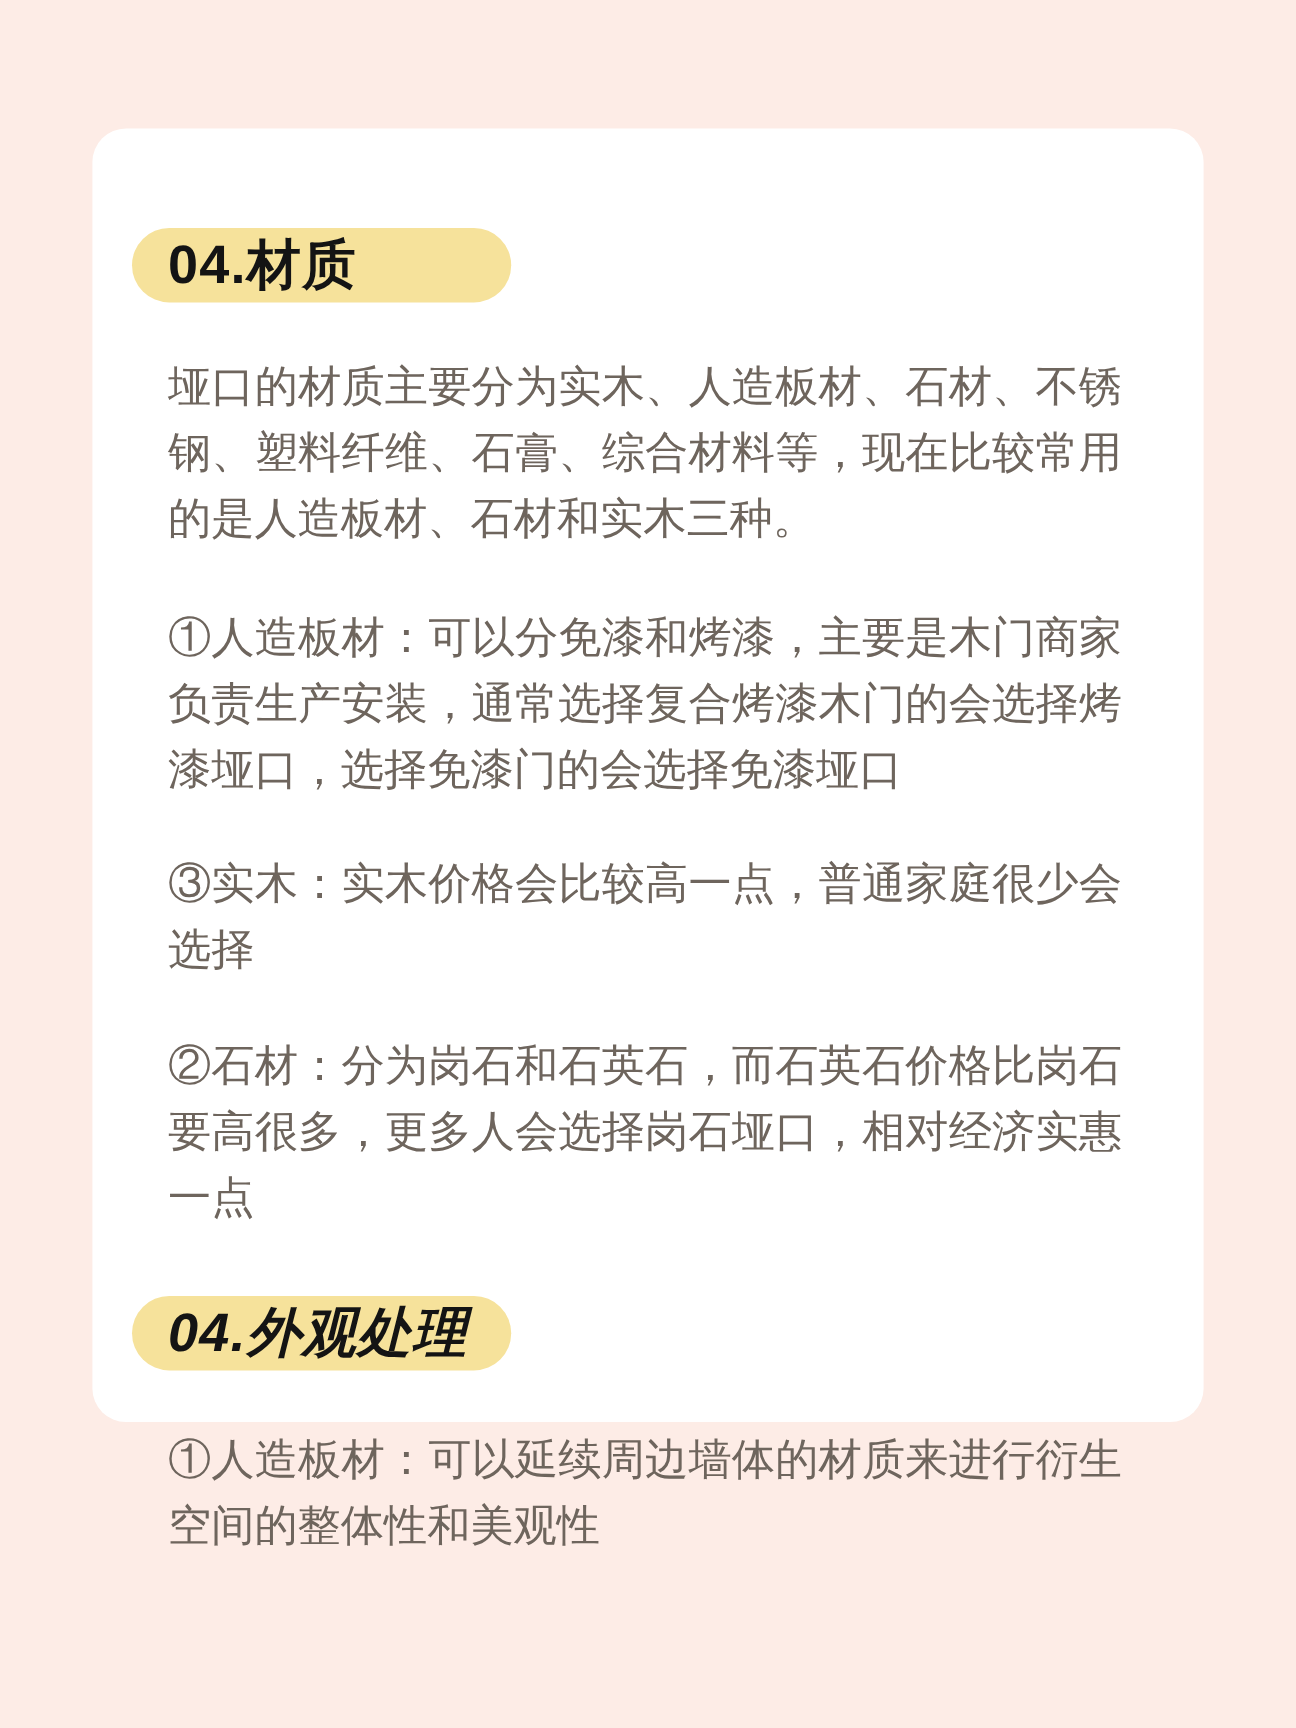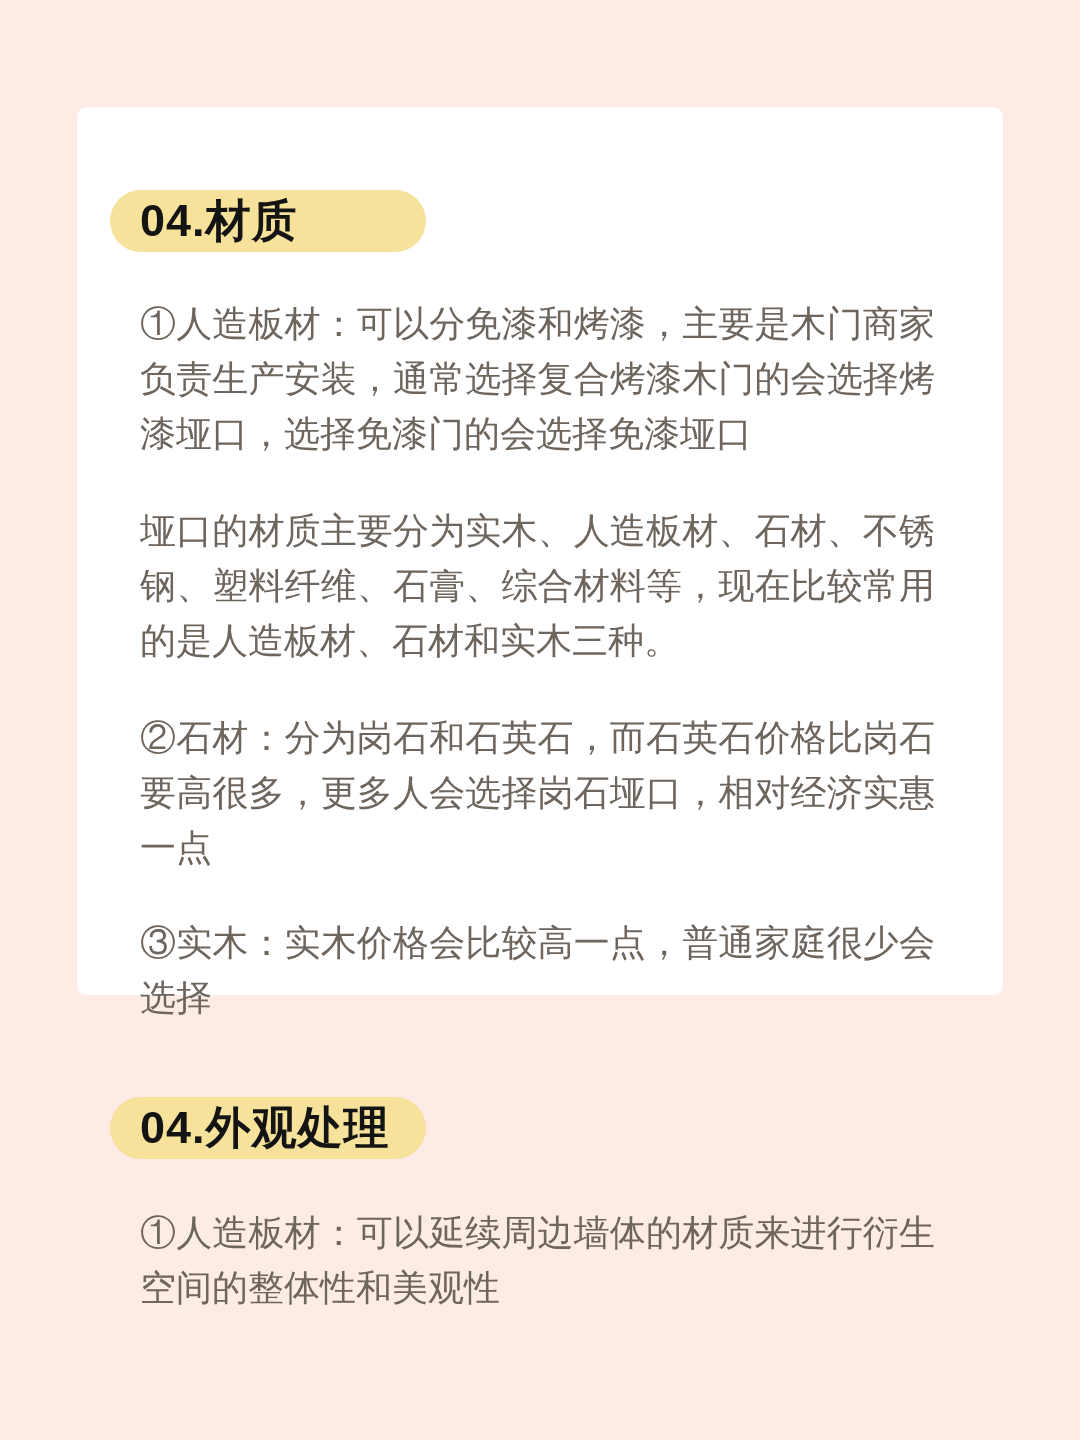--- a/index.html
+++ b/index.html
@@ -12,43 +12,43 @@
     position: relative;
     background: var(--page-bg, #fdece6);
     font-family: "Liberation Sans", sans-serif;
     overflow: hidden;
   }
   .card {
     position: absolute;
     left: 77px;
     top: 107px;
     width: 926px;
-    height: 888px;
+    height: 1078px;
     background: var(--card-bg, #ffffff);
-    border-radius: 10px;
+    border-radius: 28px;
     box-sizing: border-box;
   }
   .badge {
     width: 316px;
     height: 62px;
     margin-left: 33px;
     box-sizing: border-box;
     padding-left: 30px;
     border-radius: 31px;
     background: var(--badge-bg, #f6e29b);
     display: flex;
     align-items: center;
     font-size: 45px;
     font-weight: bold;
     color: var(--badge-text, #141414);
     letter-spacing: 1px;
     white-space: nowrap;
   }
   .badge-1 { margin-top: 83px; }
-  .badge-2 { margin-top: 72px; }
+  .badge-2 { margin-top: 55px; font-style: italic; }
   .para {
     margin: 0 68px 0 63px;
     font-size: 36px;
     line-height: 55px;
     color: var(--body-text, #6e655d);
     text-align: justify;
     text-justify: inter-character;
   }
   .p1 { margin-top: 42px; }
   .p2 { margin-top: 44px; }
@@ -59,27 +59,27 @@
 </head>
 <body>
 
 <div class="page">
   <div class="card">
 
     <div class="badge badge-1">
       <span>04.材质</span>
     </div>
 
+    <p class="para p1">垭口的材质主要分为实木、人造板材、石材、不锈钢、塑料纤维、石膏、综合材料等，现在比较常用的是人造板材、石材和实木三种。</p>
+
     <p class="para p2">①人造板材：可以分免漆和烤漆，主要是木门商家负责生产安装，通常选择复合烤漆木门的会选择烤漆垭口，选择免漆门的会选择免漆垭口</p>
 
-    <p class="para p1">垭口的材质主要分为实木、人造板材、石材、不锈钢、塑料纤维、石膏、综合材料等，现在比较常用的是人造板材、石材和实木三种。</p>
+    <p class="para p4">③实木：实木价格会比较高一点，普通家庭很少会选择</p>
 
     <p class="para p3">②石材：分为岗石和石英石，而石英石价格比岗石要高很多，更多人会选择岗石垭口，相对经济实惠一点</p>
-
-    <p class="para p4">③实木：实木价格会比较高一点，普通家庭很少会选择</p>
 
     <div class="badge badge-2">
       <span>04.外观处理</span>
     </div>
 
     <p class="para p5">①人造板材：可以延续周边墙体的材质来进行衍生空间的整体性和美观性</p>
 
   </div>
 </div>
 

